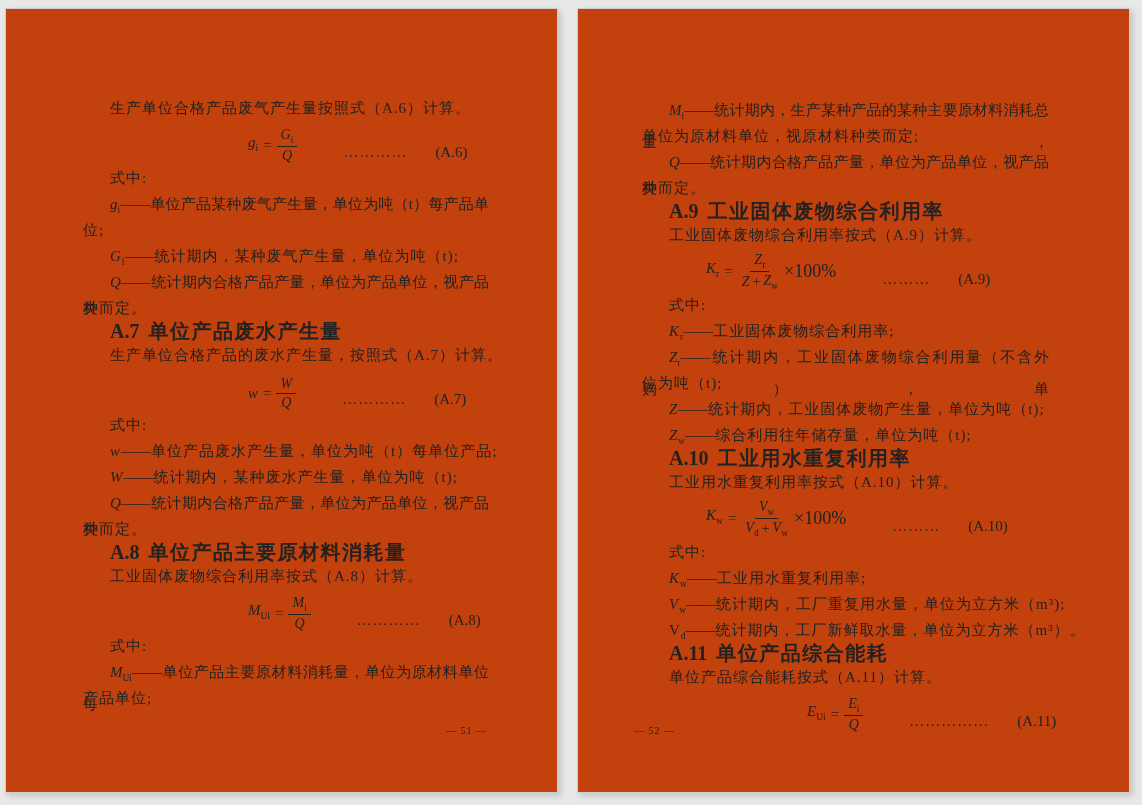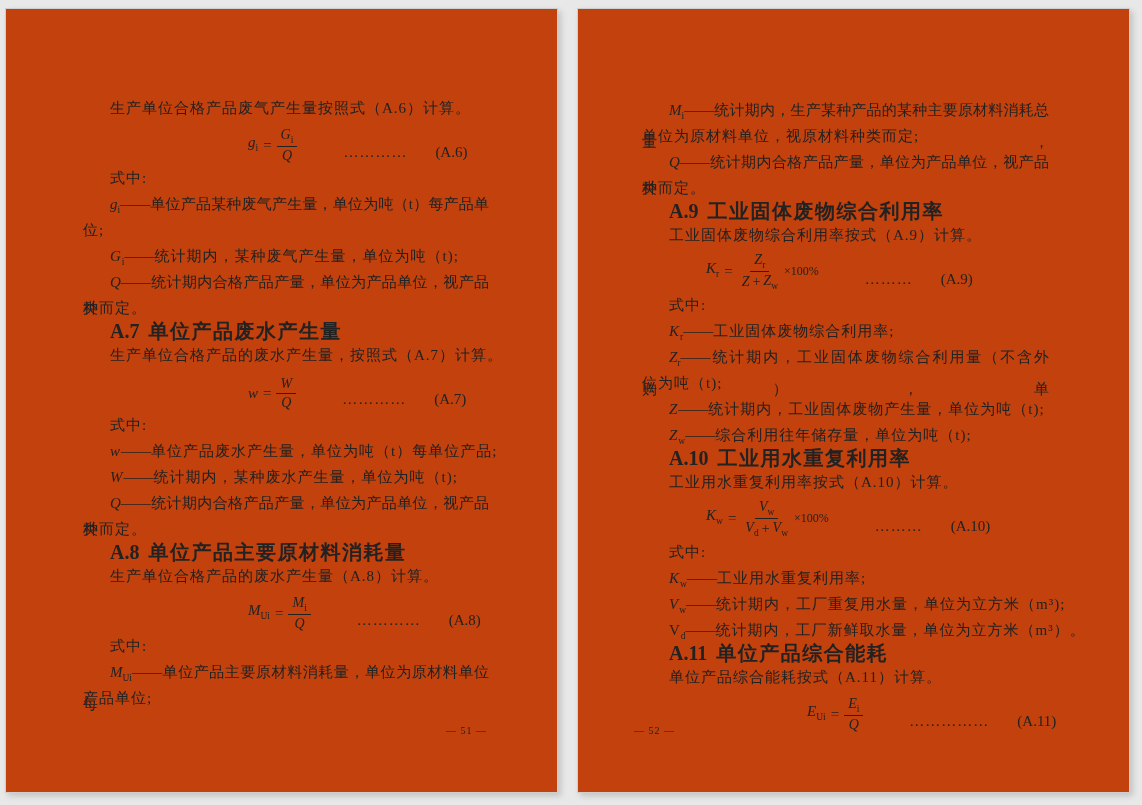--- a/index.html
+++ b/index.html
@@ -39,21 +39,21 @@
   .f-eq{display:inline-flex;align-items:center;margin-left:165px;}
   .f-eq.wide{margin-left:64px;}
   .v{font-style:italic;font-family:"Liberation Serif","DejaVu Serif",serif;}
   .vu{font-style:normal;}
   sub.s{font-size:9.5px;letter-spacing:0;}
   .eqsign{margin:0 5px;}
   .op{margin:0 3px;}
   .frac{display:inline-flex;flex-direction:column;align-items:center;font-size:14px;line-height:1.3;vertical-align:middle;}
   .fnum{border-bottom:1px solid #222;padding:0 4px;display:inline-flex;align-items:center;}
   .fden{padding:0 4px;display:inline-flex;align-items:center;}
-  .f-suffix{margin-left:2px;font-size:12px;}
+  .f-suffix{margin-left:2px;font-size:18px;}
   .f-dots{margin-left:46px;letter-spacing:1px;color:#222;}
   .f-label{margin-left:28px;}
   .pagenum{position:absolute;top:712px;height:20px;line-height:20px;font-size:10px;letter-spacing:1px;}
   .pagenum.right{right:70px;}
   .pagenum.left{left:56px;font-family:Liberation Serif, serif;}
   .dash{letter-spacing:0;}
 </style>
 </head>
 <body>
 
@@ -99,21 +99,21 @@
         </span>
         <span class="f-dots">…………</span>
         <span class="f-label">(A.7)</span>
       </div>
       <div class="line indent para">式中:</div>
       <div class="line indent def"><span><i class="v">w</i></span><span class="dash">——</span><span>单位产品废水产生量，单位为吨（t）每单位产品;</span></div>
       <div class="line indent def"><span><i class="v">W</i></span><span class="dash">——</span><span>统计期内，某种废水产生量，单位为吨（t);</span></div>
       <div class="line indent def j"><span><i class="v">Q</i></span><span class="dash">——</span><span>统计期内合格产品产量，单位为产品单位，视产品种</span></div>
       <div class="line cont">类而定。</div>
       <div class="line heading"><span class="hnum">A.8</span><span class="htitle">单位产品主要原材料消耗量</span></div>
-      <div class="line indent para">生产单位合格产品的废水产生量（A.8）计算。</div>
+      <div class="line indent para">工业固体废物综合利用率按式（A.8）计算。</div>
       <div class="line formula">
         <span class="f-eq">
           <span><i class="v">M</i><sub class="s">Ui</sub></span>
           <span class="eqsign">=</span>
           <span class="frac">
             <span class="fnum">
               <span><i class="v">M</i><sub class="s">i</sub></span>
             </span>
             <span class="fden">
               <span><i class="v">Q</i></span>

